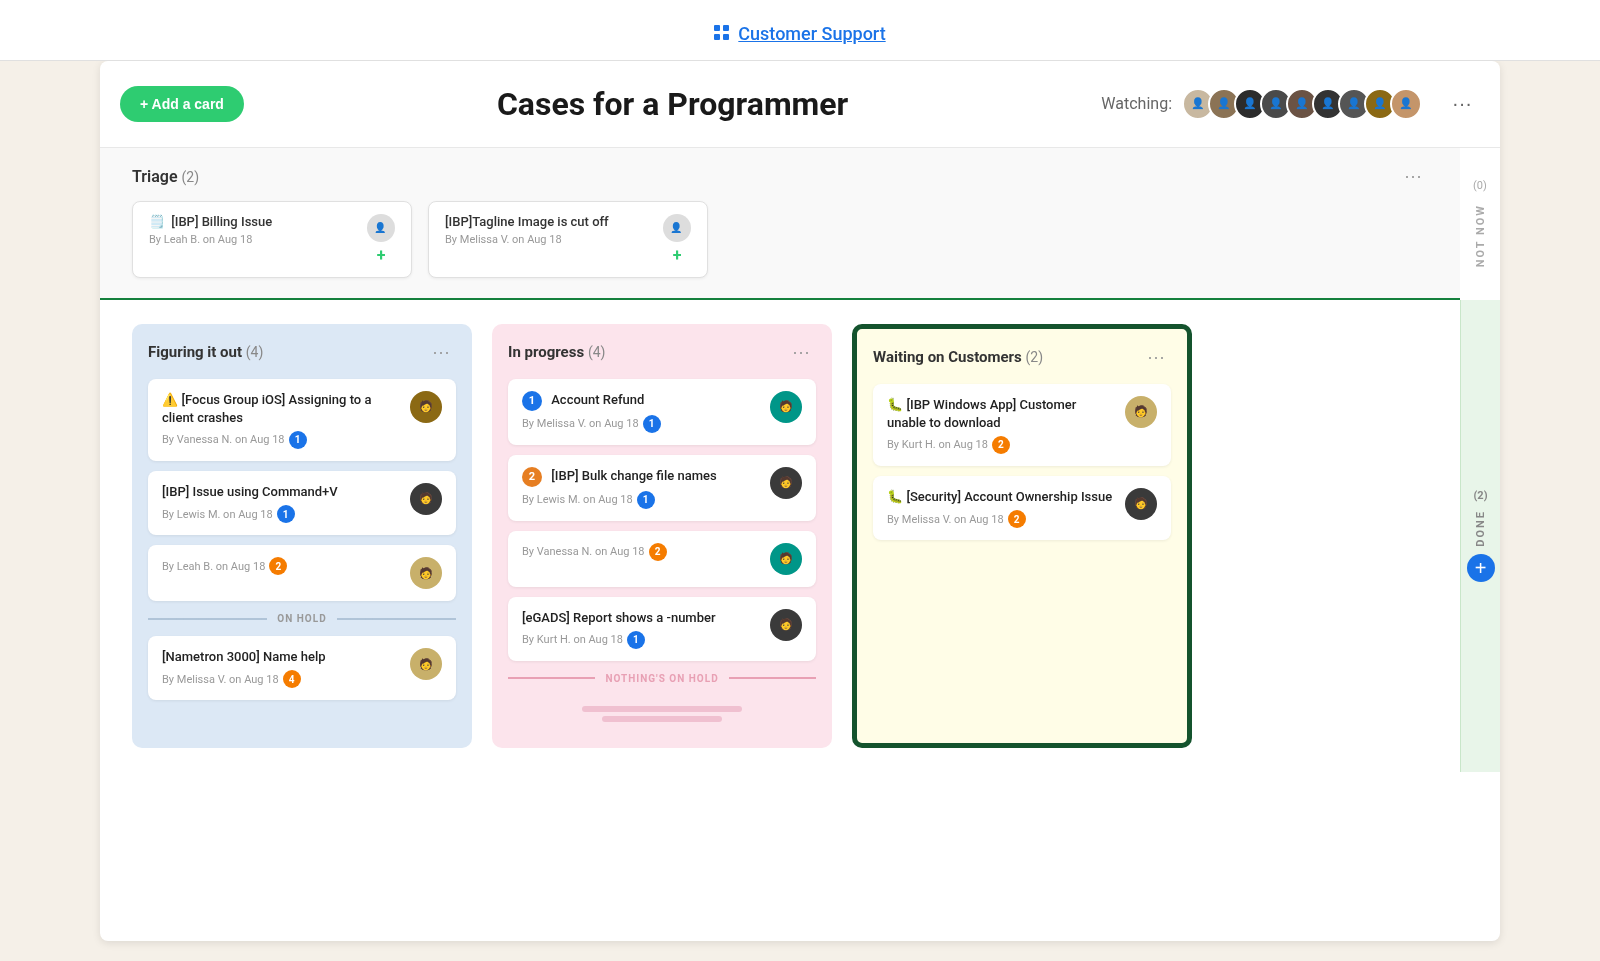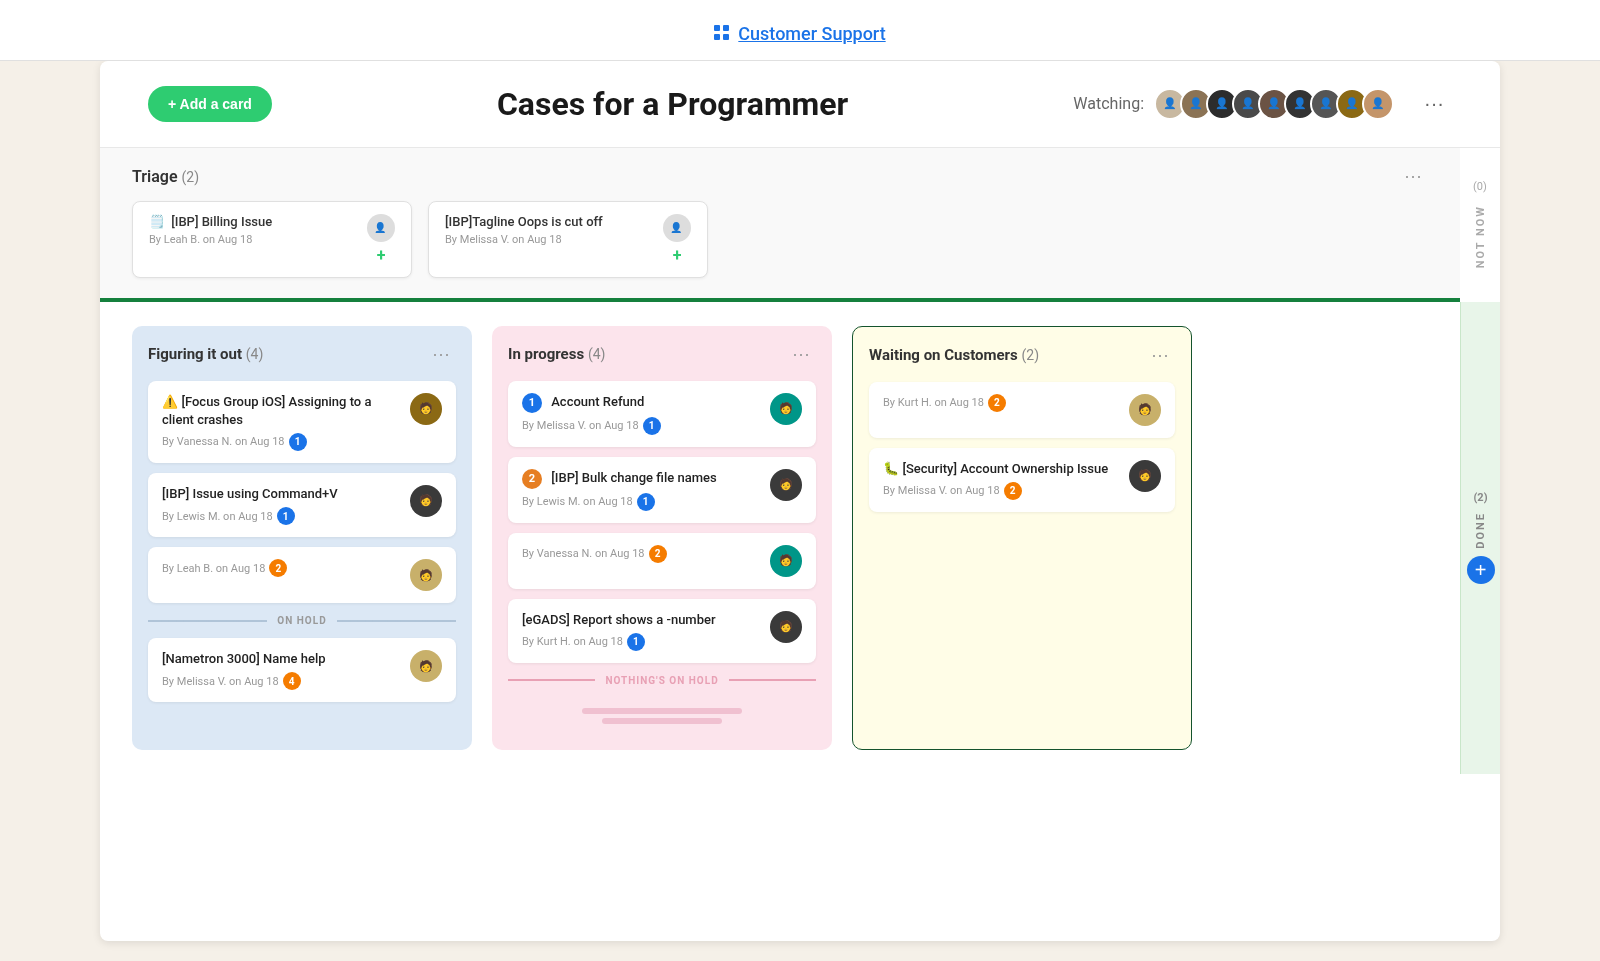--- a/index.html
+++ b/index.html
@@ -51,21 +51,21 @@
       border-radius: 8px;
       box-shadow: 0 2px 8px rgba(0,0,0,0.1);
       min-height: 880px;
       overflow: hidden;
     }
 
     
     .board-header {
       display: flex;
       align-items: center;
-      padding: 24px 48px;
+      padding: 24px 20px;
       border-bottom: 1px solid #e8e8e8;
       position: relative;
     }
     .add-card-btn {
       background: #2ecc71;
       color: #fff;
       border: none;
       border-radius: 20px;
       padding: 10px 20px;
       font-size: 14px;
@@ -127,21 +127,21 @@
       cursor: pointer;
       color: #666;
       font-size: 20px;
       margin-left: 12px;
       padding: 4px 8px;
     }
 
     
     .triage-section {
       background: #f9f9f9;
-      border-bottom: 4px solid #15803d;
+      border-bottom: 2px solid #15803d;
       padding: 16px 32px 20px;
       position: relative;
     }
     .triage-header {
       display: flex;
       align-items: center;
       justify-content: space-between;
       margin-bottom: 12px;
     }
     .triage-title {
@@ -236,21 +236,21 @@
     
     .kanban-col {
       border-radius: 10px;
       padding: 16px;
       min-width: 280px;
       flex: 1;
       max-width: 340px;
     }
     .col-blue { background: #dce8f5; }
     .col-pink { background: #fce4ec; }
-    .col-yellow { background: #fffde7; border: 1px solid #14532d; }
+    .col-yellow { background: #fffde7; border: 5px solid #14532d; }
 
     .col-header {
       display: flex;
       align-items: center;
       justify-content: space-between;
       margin-bottom: 14px;
     }
     .col-title {
       font-size: 15px;
       font-weight: 700;
@@ -499,21 +499,21 @@
             <div class="card-meta">By Leah B. on Aug 18</div>
           </div>
           <div class="card-avatar-add">
             <div class="mini-avatar">👤</div>
             <span class="add-icon">+</span>
           </div>
         </div>
         <div class="triage-card">
           <div class="card-content">
             <div class="card-title">
-              <span>[IBP]Tagline Oops is cut off</span>
+              <span>[IBP]Tagline Image is cut off</span>
             </div>
             <div class="card-meta">By Melissa V. on Aug 18</div>
           </div>
           <div class="card-avatar-add">
             <div class="mini-avatar">👤</div>
             <span class="add-icon">+</span>
           </div>
         </div>
       </div>
     </div>
@@ -664,20 +664,24 @@
         <div class="col-header">
           <span class="col-title">
             <span>Waiting on Customers</span>
             <span class="count-badge">(2)</span>
           </span>
           <button class="col-menu-btn">···</button>
         </div>
 
         <div class="kanban-card">
           <div class="kcard-body">
+            <div class="kcard-title">
+              <span>🐛 </span>
+              <span>[IBP Windows App] Customer unable to download</span>
+            </div>
             <div class="kcard-meta">
               <span>By Kurt H. on Aug 18</span>
               <span class="num-badge orange">2</span>
             </div>
           </div>
           <div class="kcard-avatar warm">🧑</div>
         </div>
 
         <div class="kanban-card">
           <div class="kcard-body">

